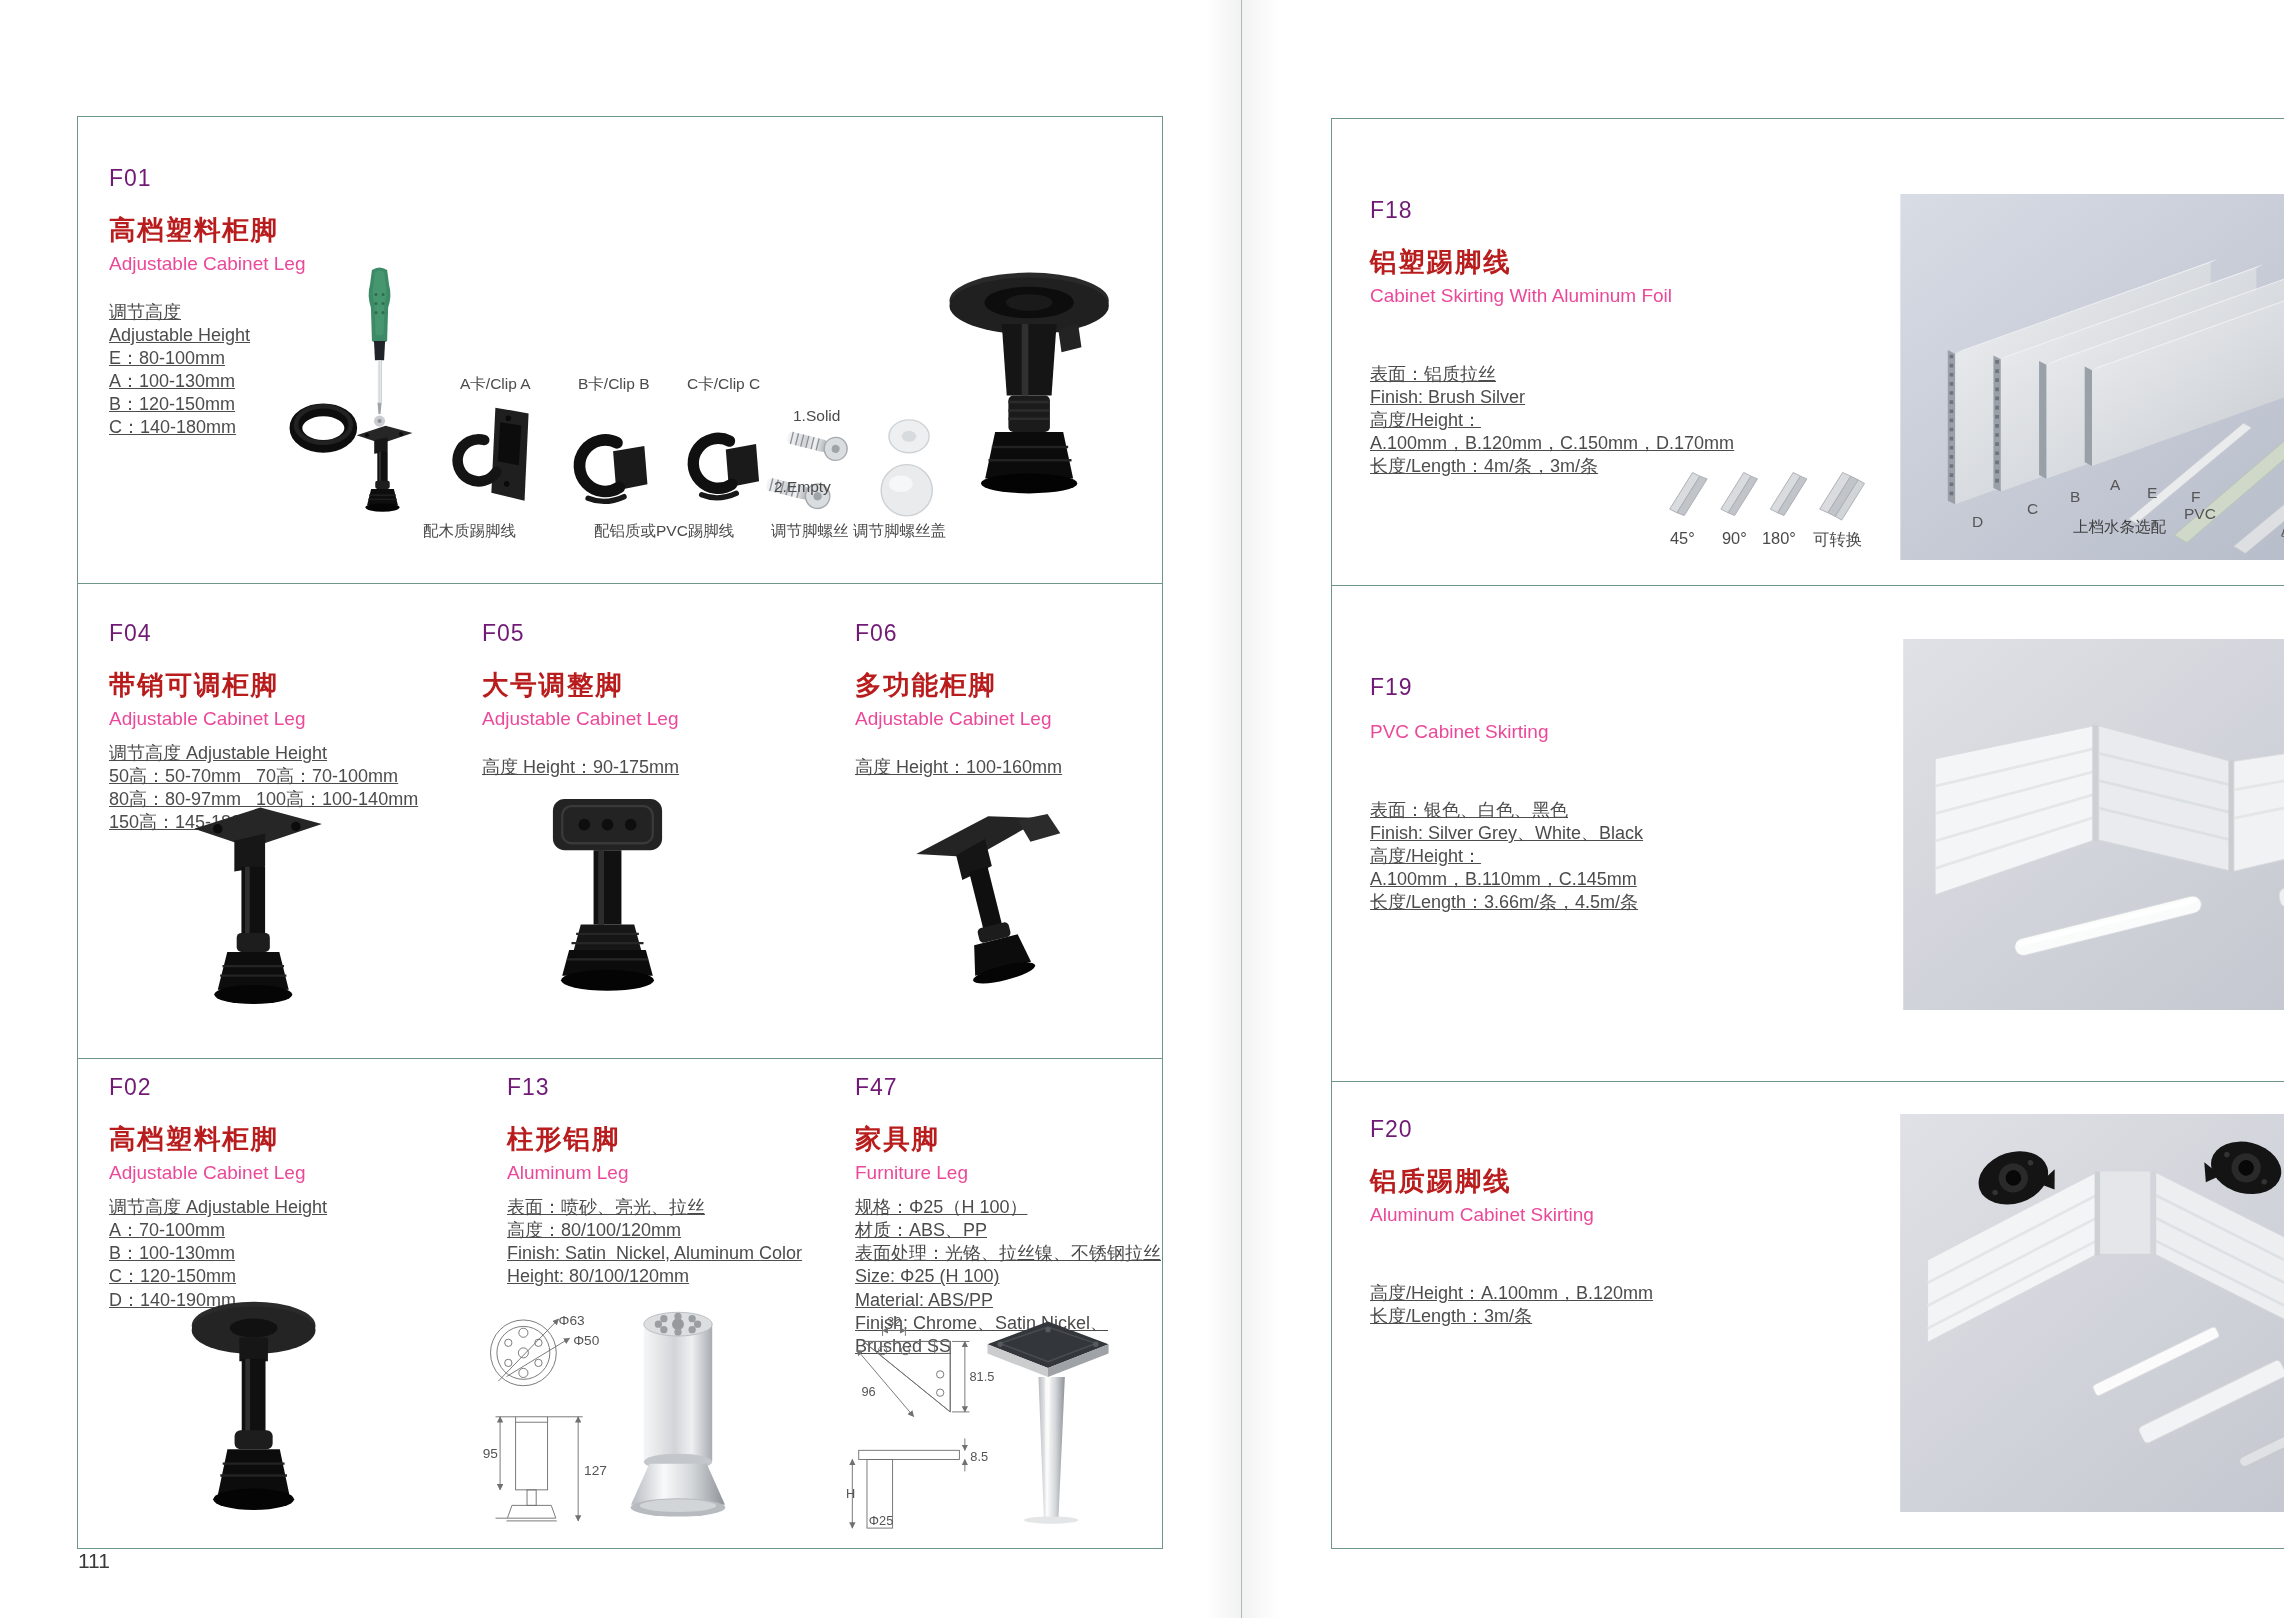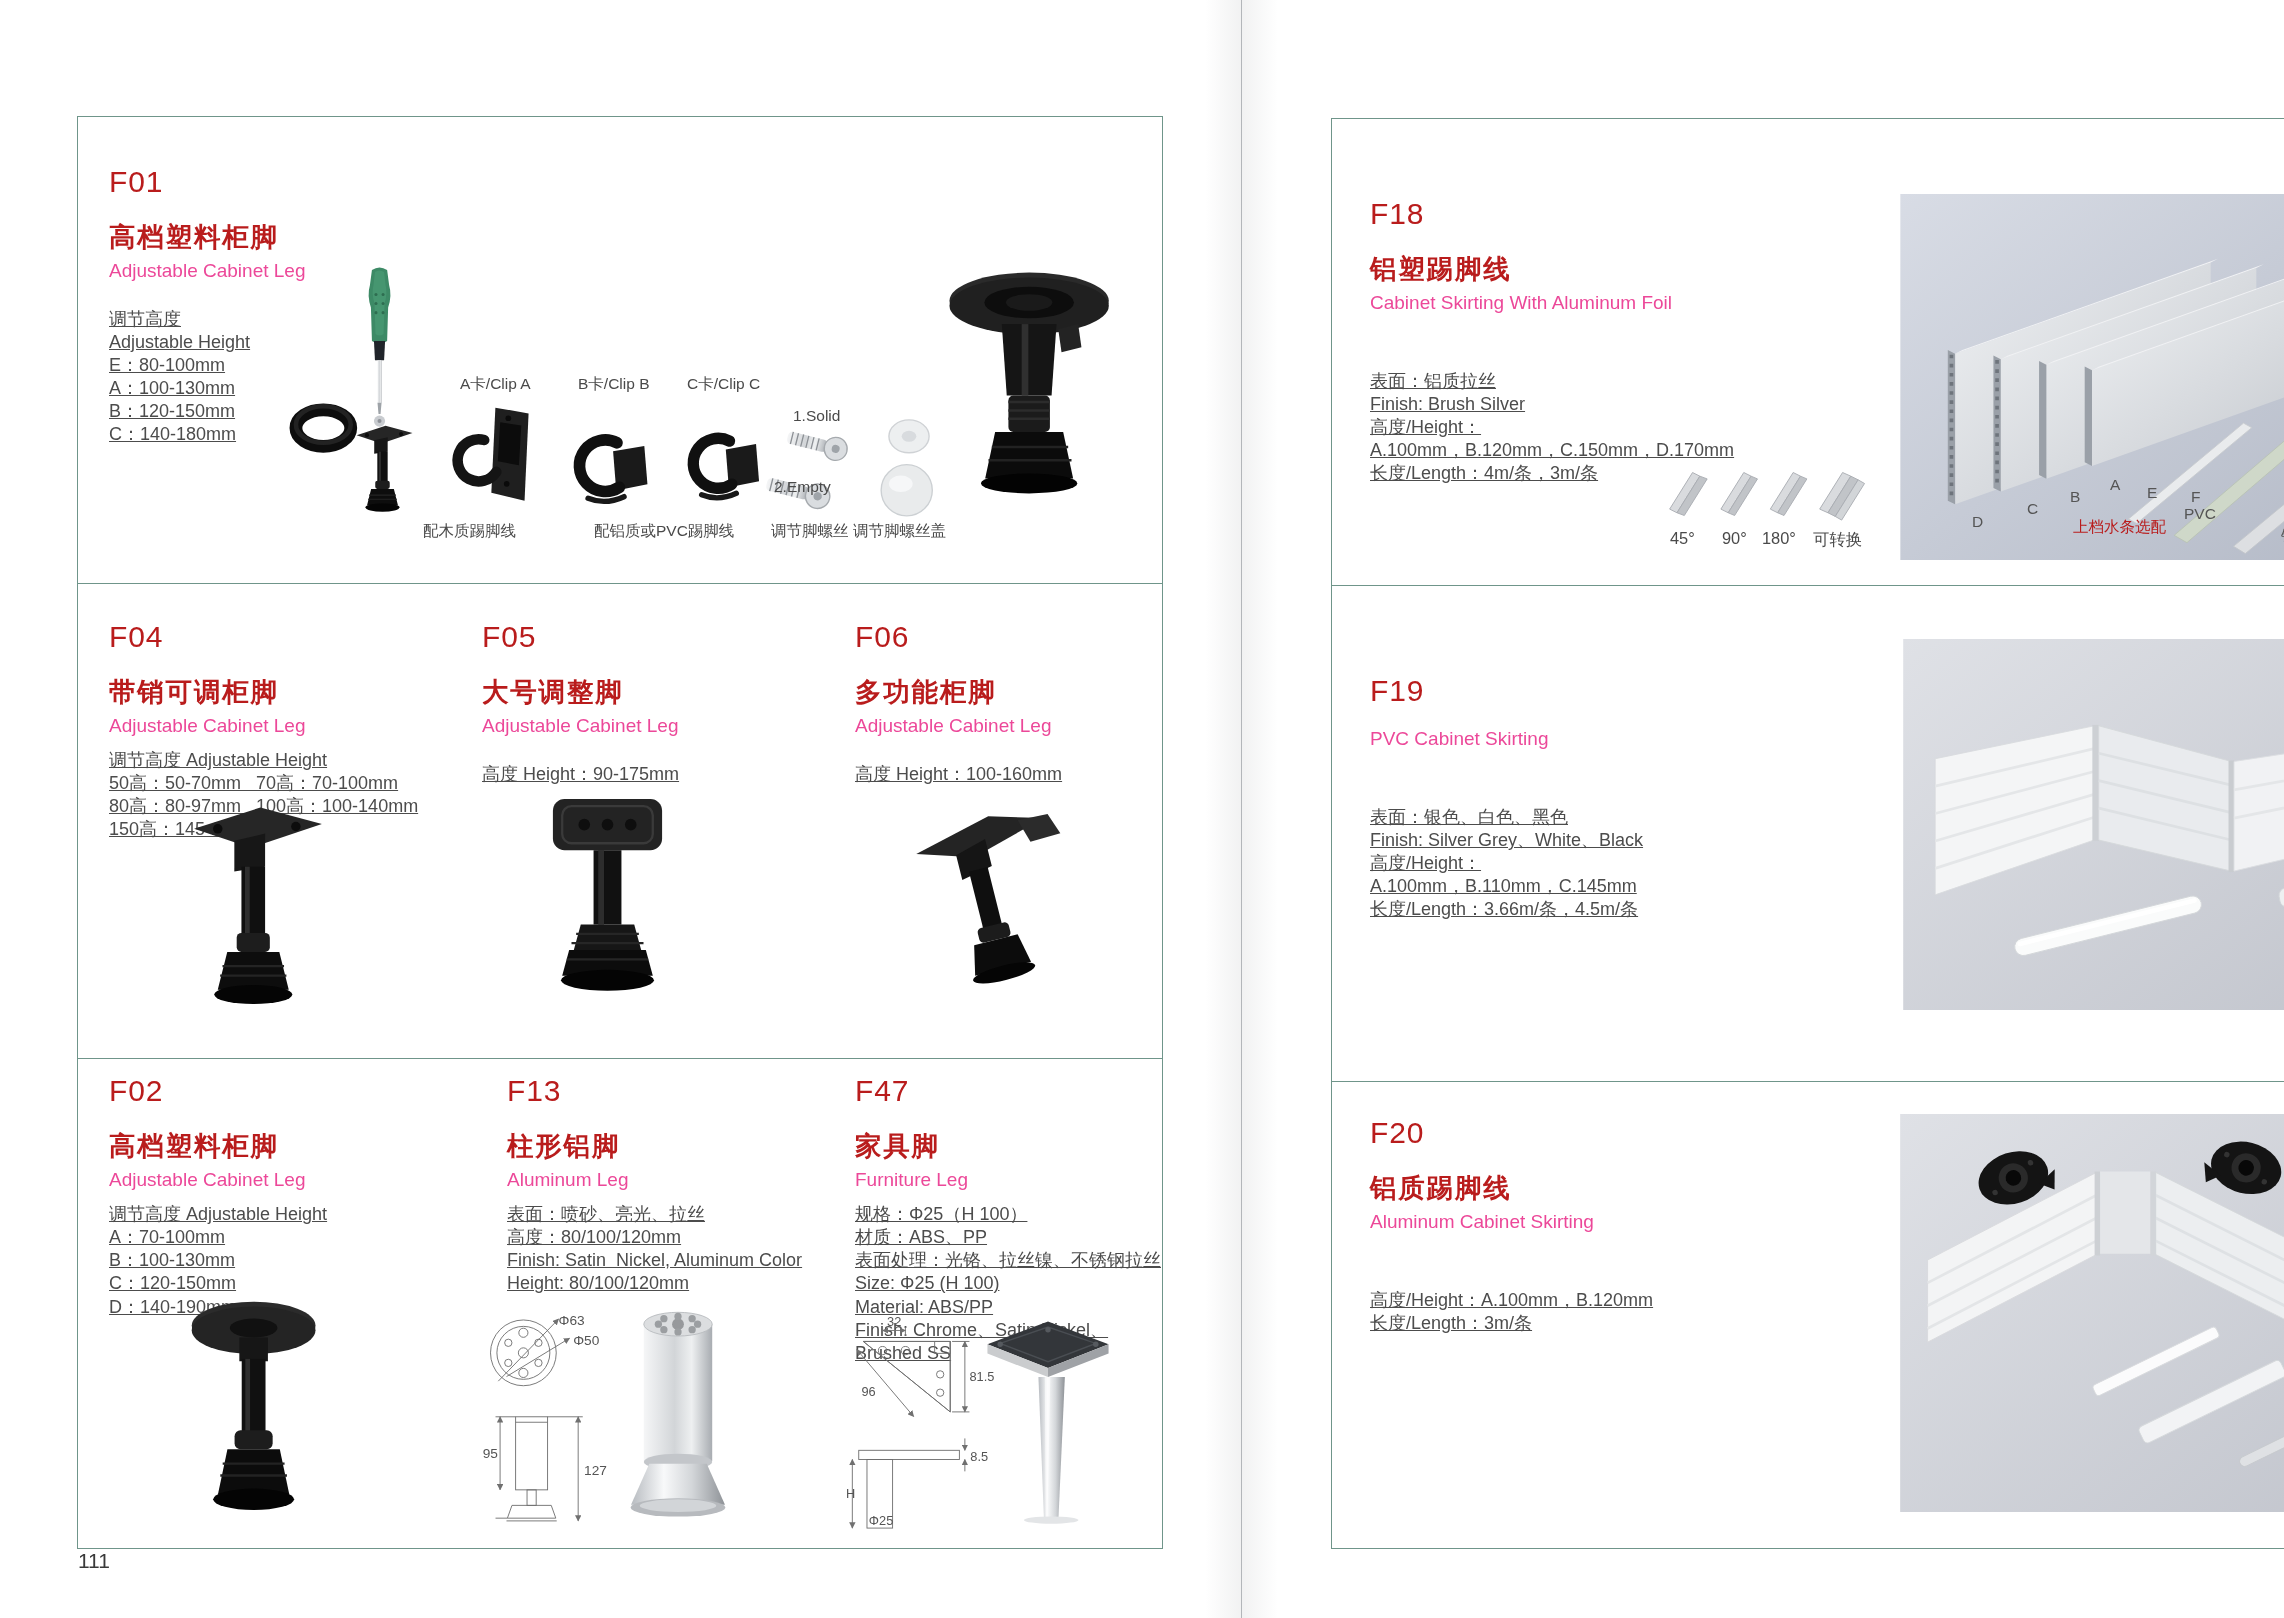--- a/index.html
+++ b/index.html
@@ -5,21 +5,21 @@
   html,body{margin:0;padding:0;background:#ffffff;}
   #canvas{position:relative;width:2482px;height:1618px;background:#ffffff;
           font-family:"Liberation Sans","DejaVu Sans",sans-serif;color:#3d3d3d;overflow:hidden;}
   .abs{position:absolute;}
   .box{position:absolute;border:1.4px solid #6f958a;background:transparent;}
   .hline{position:absolute;height:1.4px;background:#6f958a;}
   .gutter-band{position:absolute;top:0;height:100%;width:73px;
                background:linear-gradient(90deg,rgba(0,0,0,0) 0%,rgba(60,65,70,0.07) 50%,rgba(0,0,0,0) 100%);}
   .gutter-line{position:absolute;top:0;height:100%;width:0.9px;background:#b3b6ba;}
   .sec{position:absolute;}
-  .sec .code{font-size:30px;letter-spacing:0.9px;color:#b91c1c;margin:0 0 20px 0;}
+  .sec .code{font-size:23px;letter-spacing:0.9px;color:#701a75;margin:0 0 20px 0;}
   .sec .tcn{font-size:26.5px;letter-spacing:1.8px;color:#b91c1c;font-weight:600;margin:0 0 4.6px 0;}
   .sec .ten{font-size:19px;color:#ec4899;margin:0;}
   .specs{color:#4c4c4c;text-decoration:underline;}
   .specs div{font-size:18px;line-height:1.28;white-space:pre-wrap;}
   .m1{margin-top:12.8px;} .m2{margin-top:26.5px;} .m3{margin-top:56px;}
   .lbl{position:absolute;font-size:15.5px;color:#4a4a4a;white-space:nowrap;}
   .lbl-lg{font-size:16.4px;}
   .pagenum{position:absolute;font-size:21px;color:#3a3a3a;}
   .photo{position:absolute;}
   svg text{font-family:"Liberation Sans","DejaVu Sans",sans-serif;}
@@ -471,21 +471,21 @@
   <span class="lbl lbl-lg" style="left:1762px;top:529px;">180°</span>
   <span class="lbl lbl-lg" style="left:1813px;top:529px;">可转换</span>
 
   <span class="lbl" style="left:1972px;top:513px;color:#555;">D</span>
   <span class="lbl" style="left:2027px;top:500px;color:#555;">C</span>
   <span class="lbl" style="left:2070px;top:488px;color:#555;">B</span>
   <span class="lbl" style="left:2110px;top:476px;color:#555;">A</span>
   <span class="lbl" style="left:2147px;top:484px;color:#555;">E</span>
   <span class="lbl" style="left:2191px;top:488px;color:#555;">F</span>
   <span class="lbl" style="left:2184px;top:505px;color:#555;">PVC</span>
-  <span class="lbl" style="left:2073px;top:517px;color:#b91c1c;">上档水条选配</span>
+  <span class="lbl" style="left:2073px;top:517px;color:#404040;">上档水条选配</span>
 
   <span class="lbl" style="left:2281px;top:526px;color:#555;">铝塑面转角</span>
 
   <div class="sec" style="left:1370px;top:674px;width:525px;">
     <div class="code">F19</div>
     <div class="ten">PVC Cabinet Skirting</div>
     <div class="specs m3">
       <div>表面：银色、白色、黑色</div>
       <div>Finish: Silver Grey、White、Black</div>
       <div>高度/Height：</div>

